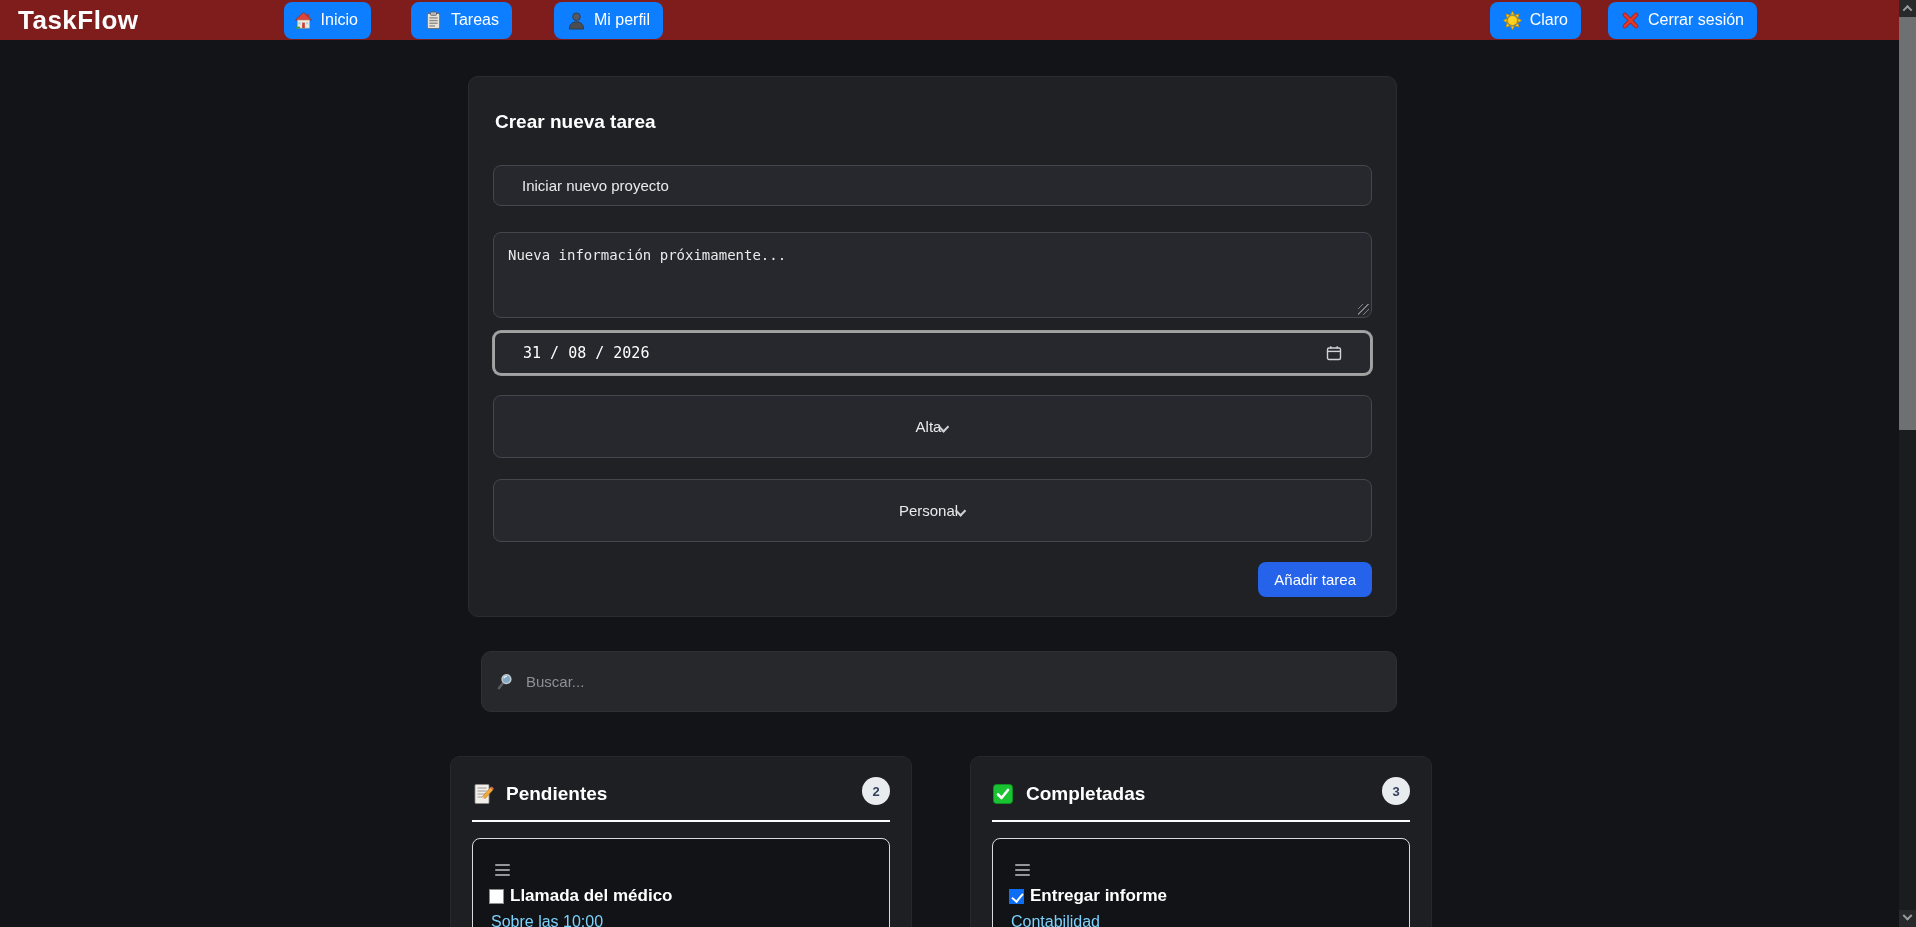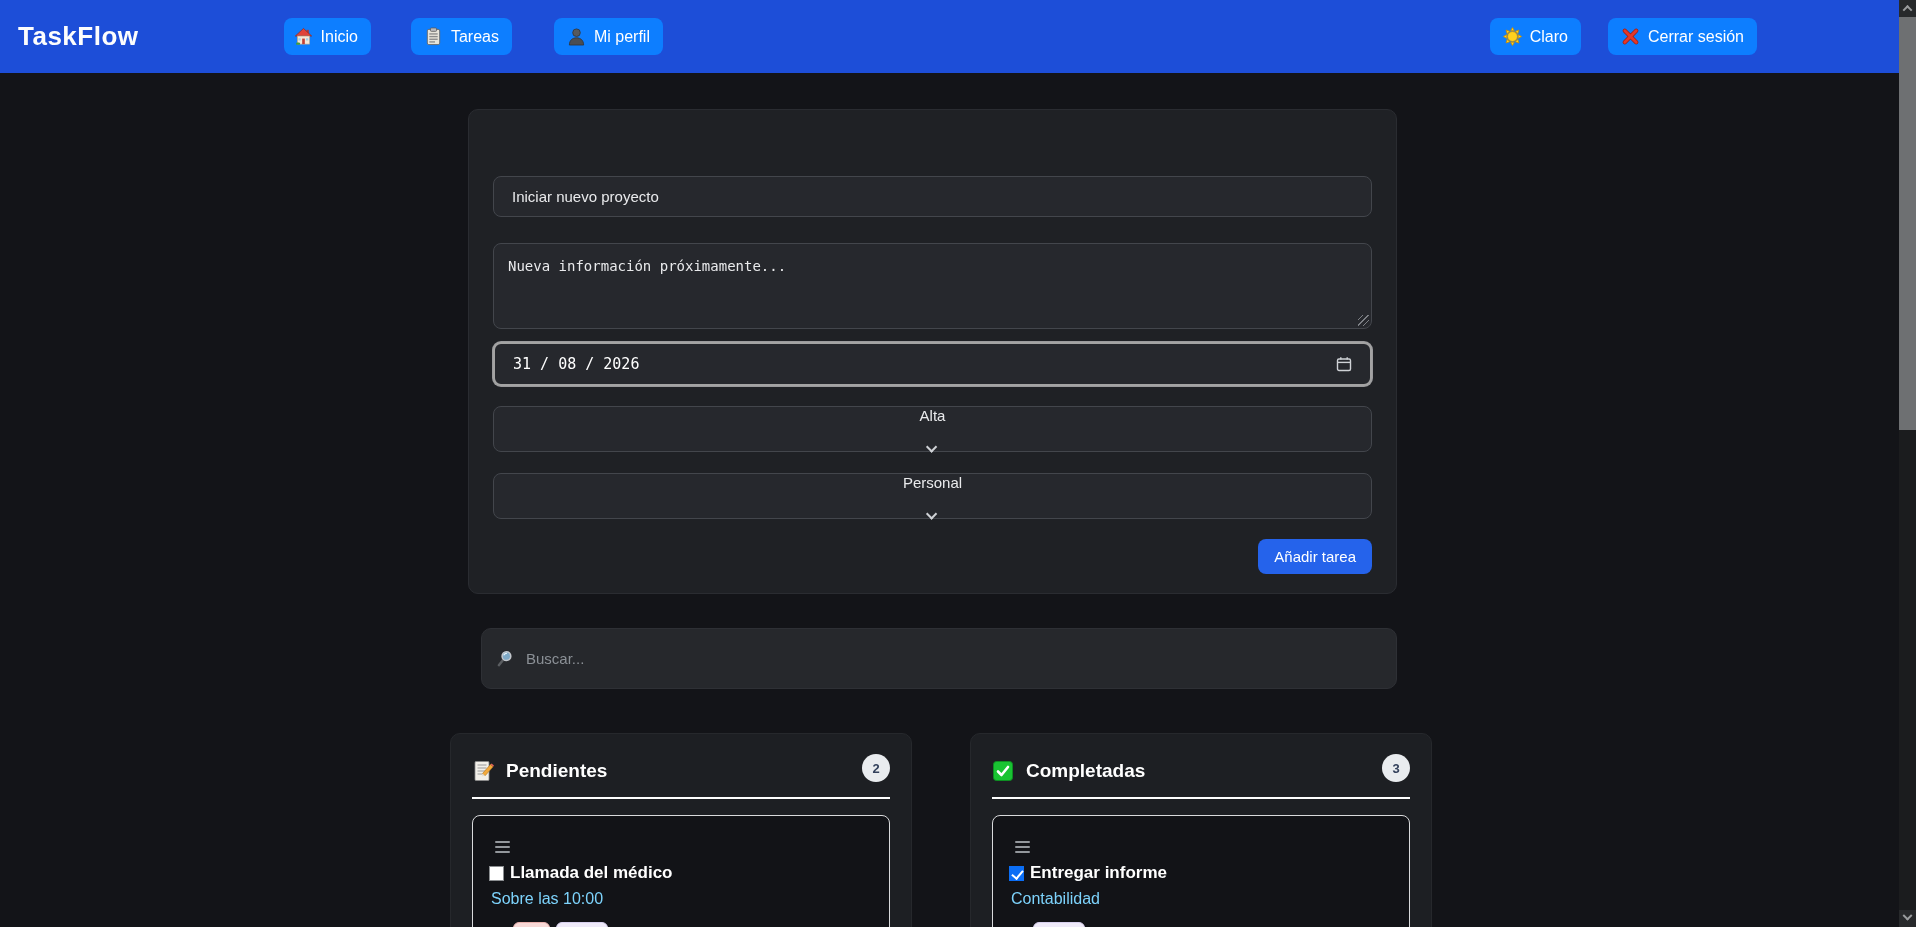--- a/index.html
+++ b/index.html
@@ -6,21 +6,21 @@
   html,body { width:1916px; height:927px; overflow:hidden; }
   body {
     background:#131418;
     font-family:"Liberation Sans", sans-serif;
     color:#fff;
     position:relative;
   }
 
   
   .header {
-    height:73px; background:#1d4ed8;
+    height:40px; background:#7f1d1d;
     display:flex; align-items:center;
     padding:0 159px 0 18px;
   }
   .brand { font-size:26px; font-weight:bold; color:#fdfdfd; letter-spacing:0.5px; }
   .nav-btn, .action-btn {
     display:flex; align-items:center; gap:8px;
     background:#0d7eff; color:#fff;
     border:none; border-radius:8px;
     height:37px; padding:0 13px;
     font-size:16px; font-family:"Liberation Sans", sans-serif;
@@ -43,21 +43,21 @@
 
   
   .form-card {
     width:929px; margin:36px 0 0 468px;
     background:#1f2125; border:1px solid #2a2c31; border-radius:10px;
     padding:34px 24px 19px 24px;
   }
   .form-title { font-size:19px; font-weight:bold; color:#fff; margin-left:2px; }
   .field {
     width:100%; background:#26282d; border:1px solid #43464c; border-radius:8px;
-    color:#e9eaec; font-size:15px; padding:0 18px;
+    color:#e9eaec; font-size:15px; padding:0 28px;
     display:flex; align-items:center;
     font-family:"Liberation Sans", sans-serif;
   }
   input.field { height:41px; margin-top:32px; }
   textarea.field {
     height:86px; margin-top:26px; resize:none;
     font-family:"DejaVu Sans Mono", monospace; font-size:14px;
     padding:14px; display:block; position:relative;
   }
   .textarea-wrap { position:relative; }
@@ -65,21 +65,21 @@
     position:absolute; right:3px; bottom:3px; width:11px; height:11px;
     background:repeating-linear-gradient(135deg, transparent 0 3px, #7d8085 3px 4px);
     pointer-events:none;
   }
   .date-field {
     height:44px; margin-top:13px;
     border:2px solid #a3a3a3; box-shadow:0 0 0 1px rgba(255,255,255,0.55);
     font-family:"DejaVu Sans Mono", monospace; font-size:15px; color:#fff;
     justify-content:space-between;
   }
-  .select-field { height:46px; margin-top:20px; justify-content:space-between; cursor:pointer;flex-direction:column; }
+  .select-field { height:63px; margin-top:20px; justify-content:center; cursor:pointer; }
   .sel-chevron { width:8px; height:8px; border-left:2px solid #cfd2d6; border-bottom:2px solid #cfd2d6; transform:rotate(-45deg) translate(-1px,-1px); }
   .form-actions { display:flex; justify-content:flex-end; margin-top:20px; }
   .submit-btn {
     background:#2563eb; color:#fff; border:none; border-radius:8px;
     height:35px; padding:0 16px; font-size:15px; cursor:pointer;
     font-family:"Liberation Sans", sans-serif;
   }
 
   
   .search-bar {
@@ -211,20 +211,21 @@
   <div class="sb-btn">
       <span class="sb-chevron"></span>
     </div>
   <div class="sb-thumb"></div>
   <div class="sb-btn bottom">
       <span class="sb-chevron down"></span>
     </div>
 </div>
 
 <div class="form-card">
+  <div class="form-title">Crear nueva tarea</div>
 
   <input class="field" type="text" value="Iniciar nuevo proyecto" style="">
 
   <div class="textarea-wrap">
     <textarea class="field" style="">Nueva información próximamente...</textarea>
     <span class="resize-grip"></span>
   </div>
 
   <div class="field date-field">
     <span>31 / 08 / 2026</span>

